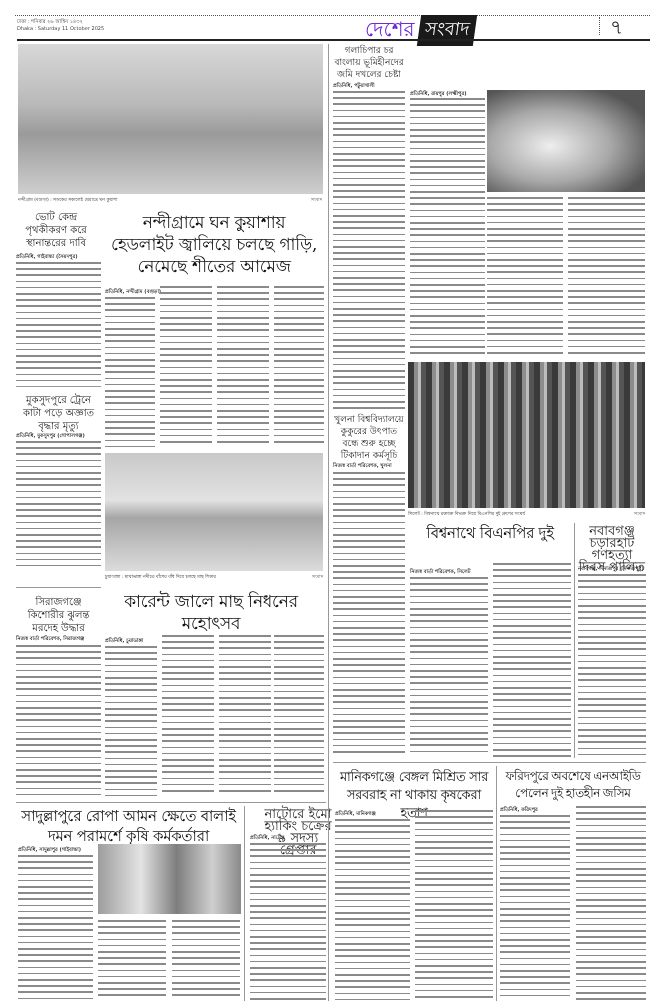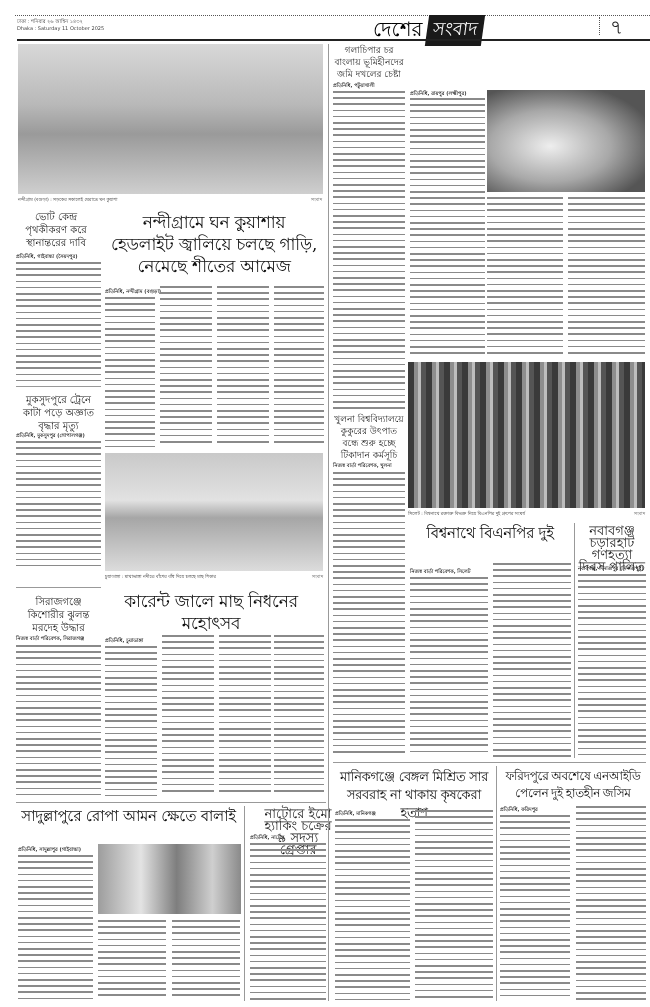--- a/index.html
+++ b/index.html
@@ -1,21 +1,21 @@
 <!DOCTYPE html>
 <html><head>
 <meta charset="utf-8">
 <style>
   html, body { margin:0; padding:0; background:#fff; }
   body { width:650px; height:1007px; position:relative; overflow:hidden; font-family:"DejaVu Sans", sans-serif; color:#222; }
   .abs { position:absolute; }
   .dotted { border-top:1px dotted #555; }
   .rule { background:#222; }
   .dateline { font-size:5px; line-height:7px; color:#444; }
-  .masthead-word { font-family:"DejaVu Serif", serif; font-size:20px; color:#000000;margin-left:8px; }
+  .masthead-word { font-family:"DejaVu Serif", serif; font-size:20px; color:#6d28d9; }
   .masthead-box { background:#1a1a1a; color:#fff; font-family:"DejaVu Serif", serif; font-size:18px; padding:0 6px; transform:skewX(-8deg); }
   .pageno { font-family:"DejaVu Serif", serif; font-size:20px; }
   .photo { background:linear-gradient(135deg,#bdbdbd,#7a7a7a 40%,#d0d0d0 70%,#8c8c8c); }
   .photo.fog { background:linear-gradient(180deg,#d8d8d8,#b9b9b9 40%,#9a9a9a 60%,#cfcfcf); }
   .photo.river { background:linear-gradient(180deg,#c9c9c9,#e2e2e2 40%,#a6a6a6 55%,#dcdcdc); }
   .photo.fish { background:radial-gradient(ellipse at 40% 55%,#eee,#a8a8a8 45%,#555 80%); }
   .photo.crowd { background:repeating-linear-gradient(90deg,#3a3a3a 0 6px,#8d8d8d 6px 10px,#bdbdbd 10px 13px,#555 13px 18px); }
   .photo.people { background:linear-gradient(90deg,#9d9d9d,#e3e3e3 30%,#7e7e7e 55%,#cfcfcf 80%,#8a8a8a); }
   .caption { font-size:4.5px; line-height:6px; color:#333; }
   .credit { font-size:4.5px; color:#555; text-align:right; }
@@ -84,20 +84,21 @@
 </div>
 <div class="abs byline" style="left:105px;top:637px;width:55px;">প্রতিনিধি, চুয়াডাঙ্গা</div>
 <div class="abs body-text" style="left:105px;top:646px;width:52px;height:150px;"></div>
 <div class="abs body-text" style="left:162px;top:635px;width:52px;height:161px;"></div>
 <div class="abs body-text" style="left:219px;top:635px;width:52px;height:161px;"></div>
 <div class="abs body-text" style="left:274px;top:635px;width:50px;height:161px;"></div>
 <div class="abs hrule" style="left:16px;top:802px;width:310px;"></div>
 
 <div class="abs hl-big" style="left:16px;top:806px;width:225px;font-size:15px;line-height:20px;">
   <div>সাদুল্লাপুরে রোপা আমন ক্ষেতে বালাই</div>
+  <div>দমন পরামর্শে কৃষি কর্মকর্তারা</div>
 </div>
 <div class="abs byline" style="left:18px;top:846px;width:75px;">প্রতিনিধি, সাদুল্লাপুর (গাইবান্ধা)</div>
 <div class="abs body-text" style="left:18px;top:855px;width:75px;height:145px;"></div>
 <div class="abs photo people" style="left:98px;top:844px;width:143px;height:70px;"></div>
 <div class="abs body-text" style="left:98px;top:920px;width:68px;height:80px;"></div>
 <div class="abs body-text" style="left:172px;top:920px;width:68px;height:80px;"></div>
 
 <div class="abs col-rule" style="left:244px;top:806px;height:195px;"></div>
 <div class="abs hl-small" style="left:259px;top:808px;width:78px;font-size:13px;line-height:12px;">নাটোরে ইমো হ্যাকিং চক্রের ৯ সদস্য গ্রেপ্তার</div>
 <div class="abs byline" style="left:250px;top:834px;width:76px;">প্রতিনিধি, নাটোর</div>

